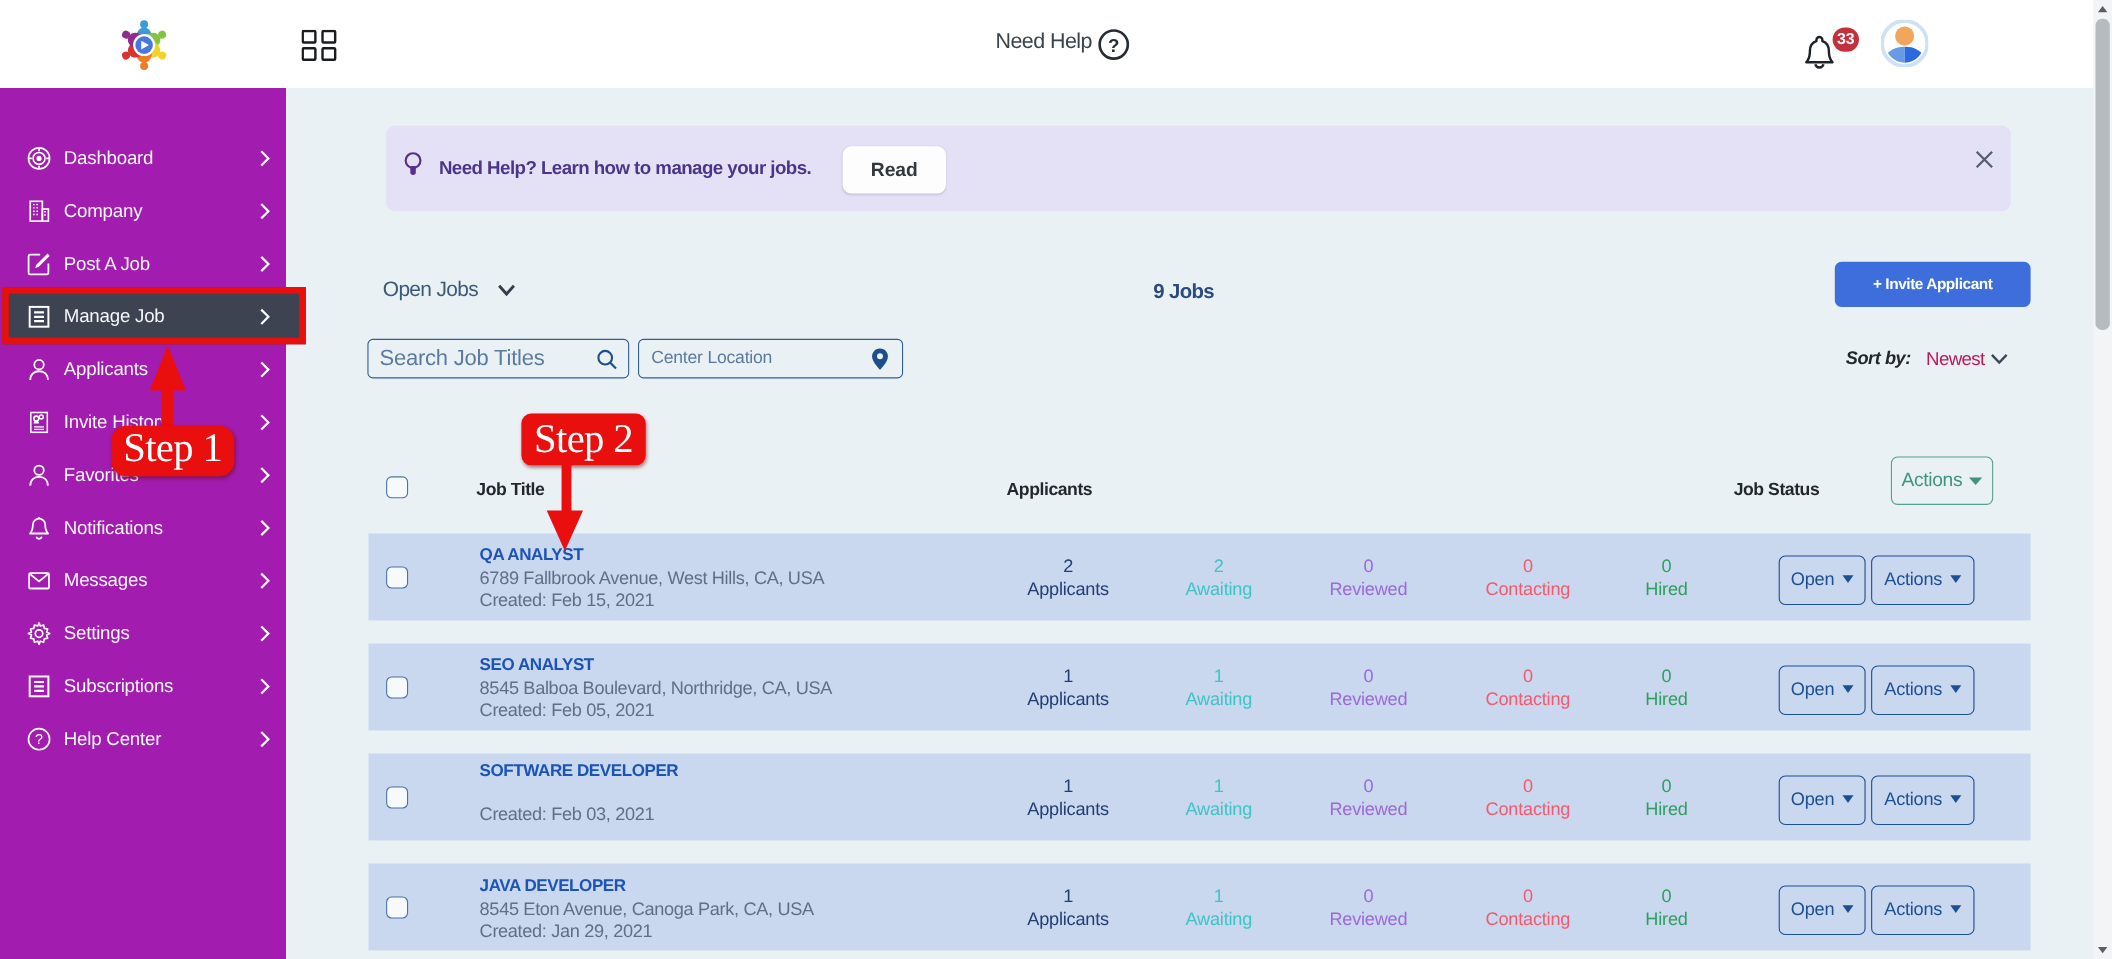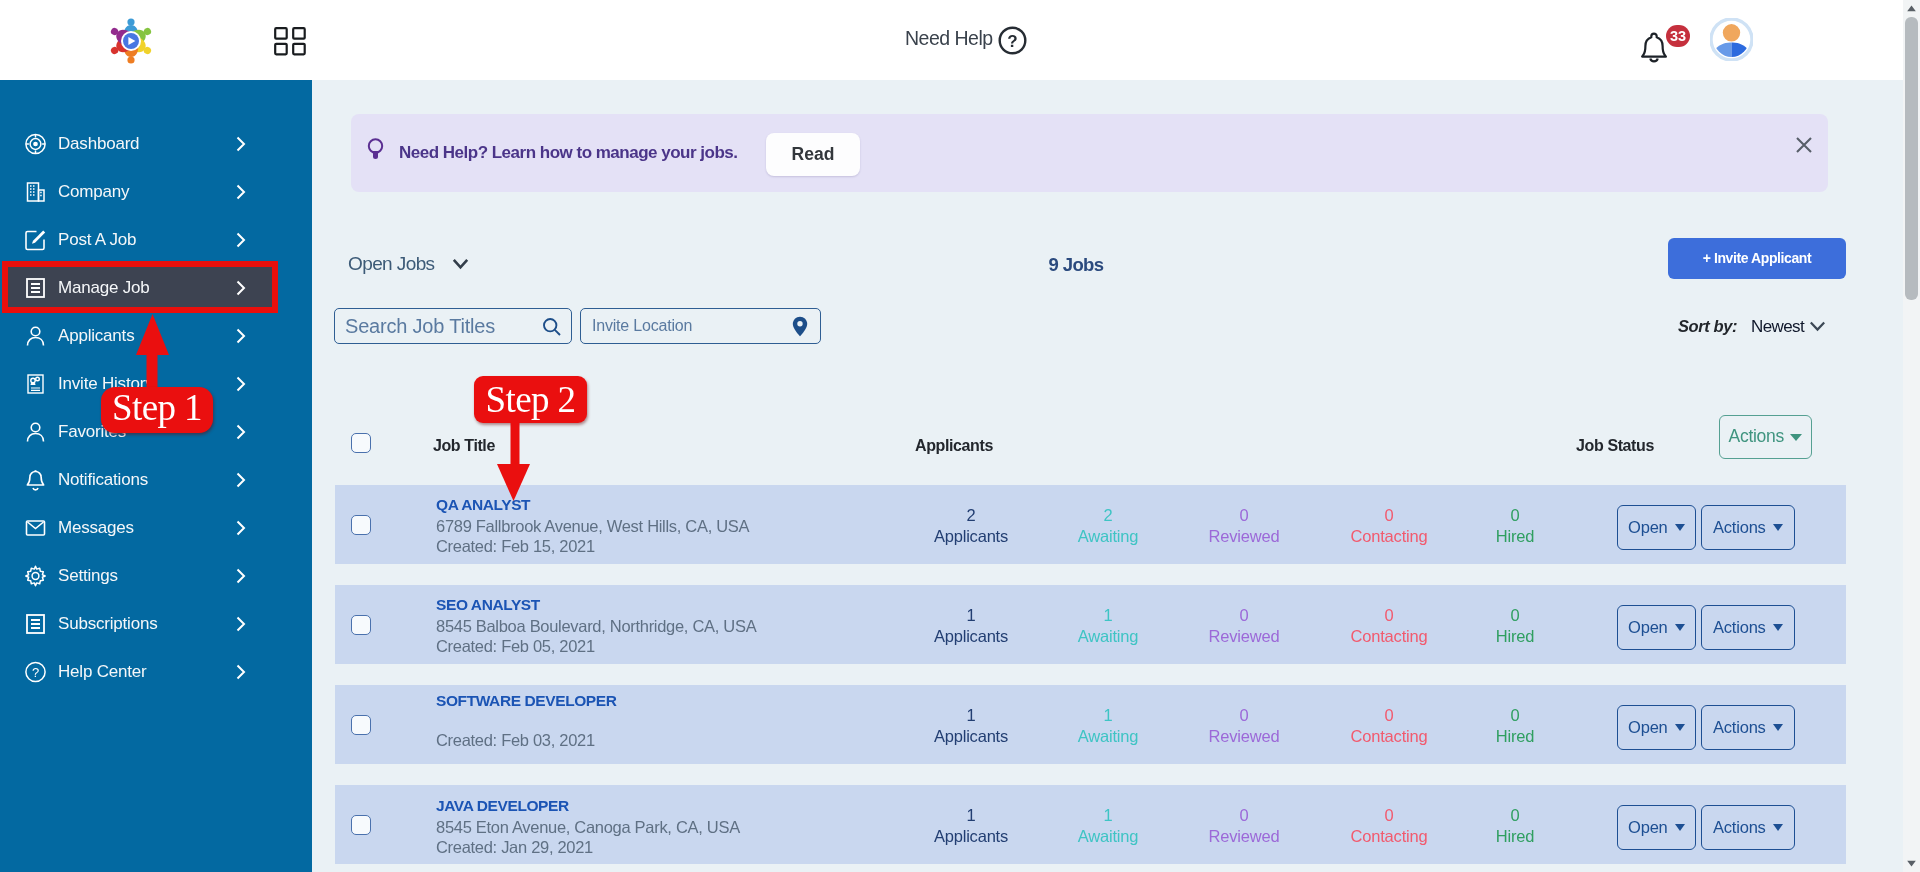--- a/index.html
+++ b/index.html
@@ -1,19 +1,19 @@
 <!DOCTYPE html>
 <html><head>
 <meta charset="utf-8">
 <style>
   * { margin:0; padding:0; box-sizing:border-box; }
   html,body { width:1920px; height:872px; overflow:hidden; font-family:"Liberation Sans", sans-serif; background:#eaf1f5; }
   .abs { position:absolute; }
   #header { position:absolute; left:0; top:0; width:1920px; height:80px; background:#ffffff; }
-  #sidebar { position:absolute; left:0; top:80px; width:312px; height:792px; background:#0369a1; }
+  #sidebar { position:absolute; left:0; top:80px; width:260px; height:792px; background:#a21caf; }
   #main { position:absolute; left:280px; top:80px; width:1623px; height:792px; background:#eaf1f5; }
   .mitem { position:absolute; left:0; width:280px; height:48px; }
   .mitem .txt { position:absolute; left:58px; top:50%; transform:translateY(-50%); color:#f5f7f9; font-size:17px; letter-spacing:-0.2px; }
   .mitem svg.icon { position:absolute; left:24px; top:50%; transform:translateY(-50%); }
   .mitem svg.chev { position:absolute; left:236px; top:50%; transform:translateY(-50%); }
   .banner { position:absolute; left:351px; top:114px; width:1477px; height:78px; background:#e4e1f6; border-radius:8px; }
   .btn-read { position:absolute; left:415px; top:19px; width:94px; height:43px; background:#fdfdfe; border-radius:8px; box-shadow:0 1px 2px rgba(60,50,110,0.18); color:#33373c; font-size:17.5px; font-weight:600; text-align:center; line-height:43px; }
   .row { position:absolute; left:335px; width:1511px; height:79px; background:#c9d7ef; }
   .jobtitle { font-weight:700; font-size:15.5px; letter-spacing:-0.4px; color:#1b54b4; position:absolute; left:101px; white-space:nowrap; }
   .jobsub { font-size:16.5px; letter-spacing:-0.3px; color:#5f7084; position:absolute; left:101px; white-space:nowrap; }
@@ -44,28 +44,28 @@
 <div class="abs" style="left:1000px; top:254px; width:152px; text-align:center; font-size:18.5px; letter-spacing:-0.6px; font-weight:700; color:#2b4a7e;">9 Jobs</div>
 <div class="abs" style="left:1668px; top:238px; width:178px; height:41px; background:#3d6edb; border-radius:6px; color:#ffffff; font-size:14px; letter-spacing:-0.4px; font-weight:700; text-align:center; line-height:41px;">+ Invite Applicant</div>
 <div class="abs" style="left:334px; top:308px; width:238px; height:36px; border:1.6px solid #2f5e93; border-radius:5px;">
   <span class="abs" style="left:10px; top:50%; transform:translateY(-50%); font-size:20px; letter-spacing:-0.2px; color:#5a7aa0;">Search Job Titles</span>
   <svg class="abs" style="right:9px; top:8px;" width="20" height="20" viewBox="0 0 20 20" fill="none" stroke="#1d4e89" stroke-width="1.9">
       <circle cx="8.2" cy="8.2" r="6.2"></circle>
       <path d="M12.8 12.8 L18 18"></path>
     </svg>
 </div>
 <div class="abs" style="left:580px; top:308px; width:241px; height:36px; border:1.6px solid #2f5e93; border-radius:5px;">
-  <span class="abs" style="left:11px; top:50%; transform:translateY(-50%); font-size:16px; letter-spacing:-0.2px; color:#5a7aa0;">Invite Location</span>
+  <span class="abs" style="left:11px; top:50%; transform:translateY(-50%); font-size:16px; letter-spacing:-0.2px; color:#5a7aa0;">Center Location</span>
   <svg class="abs" style="right:12px; top:7px;" width="16" height="21" viewBox="0 0 16 21">
       <path d="M8 0.8 C12 0.8 15.2 4 15.2 8 C15.2 13 8 20.2 8 20.2 C8 20.2 0.8 13 0.8 8 C0.8 4 4 0.8 8 0.8 Z" fill="#1d4e89"></path>
       <circle cx="8" cy="7.8" r="2.7" fill="#eaf1f5"></circle>
     </svg>
 </div>
 <div class="abs" style="left:1678px; top:317px; font-size:16.5px; letter-spacing:-0.4px; font-style:italic; font-weight:600; color:#23272c;">Sort by:</div>
-<div class="abs" style="left:1751px; top:317px; font-size:17px; letter-spacing:-0.6px; color:#0f172a;">Newest</div>
+<div class="abs" style="left:1751px; top:317px; font-size:17px; letter-spacing:-0.6px; color:#be185d;">Newest</div>
 <svg class="abs" style="left:1809px; top:321px;" width="17" height="11" viewBox="0 0 17 11" fill="none" stroke="#3c4855" stroke-width="2.2">
     <polyline points="1.8,1.6 8.5,8.6 15.2,1.6"></polyline>
   </svg>
 <div class="cbx" style="left:351px; top:433px;"></div>
 <div class="abs" style="left:433px; top:437px; font-size:16px; letter-spacing:-0.4px; font-weight:700; color:#23272d;">Job Title</div>
 <div class="abs" style="left:894px; top:437px; width:120px; text-align:center; font-size:16px; letter-spacing:-0.4px; font-weight:700; color:#23272d;">Applicants</div>
 <div class="abs" style="left:1555px; top:437px; width:120px; text-align:center; font-size:16px; letter-spacing:-0.4px; font-weight:700; color:#23272d;">Job Status</div>
 <div class="abs" style="left:1719px; top:415px; width:93px; height:44px; border:1.6px solid #55a092; border-radius:6px; color:#3f947f; font-size:17.5px; letter-spacing:-0.3px; text-align:center; line-height:41px;">Actions <span style="display:inline-block; width:0; height:0; border-left:6px solid transparent; border-right:6px solid transparent; border-top:7px solid #3f947f; vertical-align:middle; margin-left:2px;"></span></div>
 
 <div id="header">

